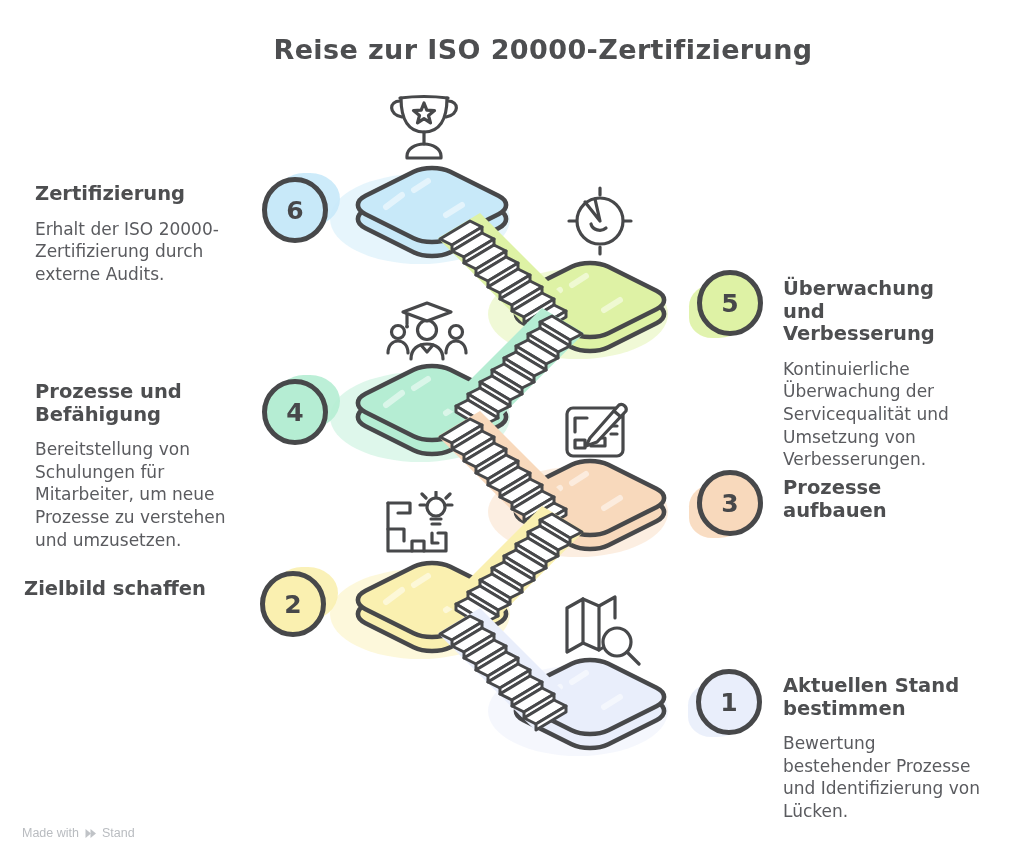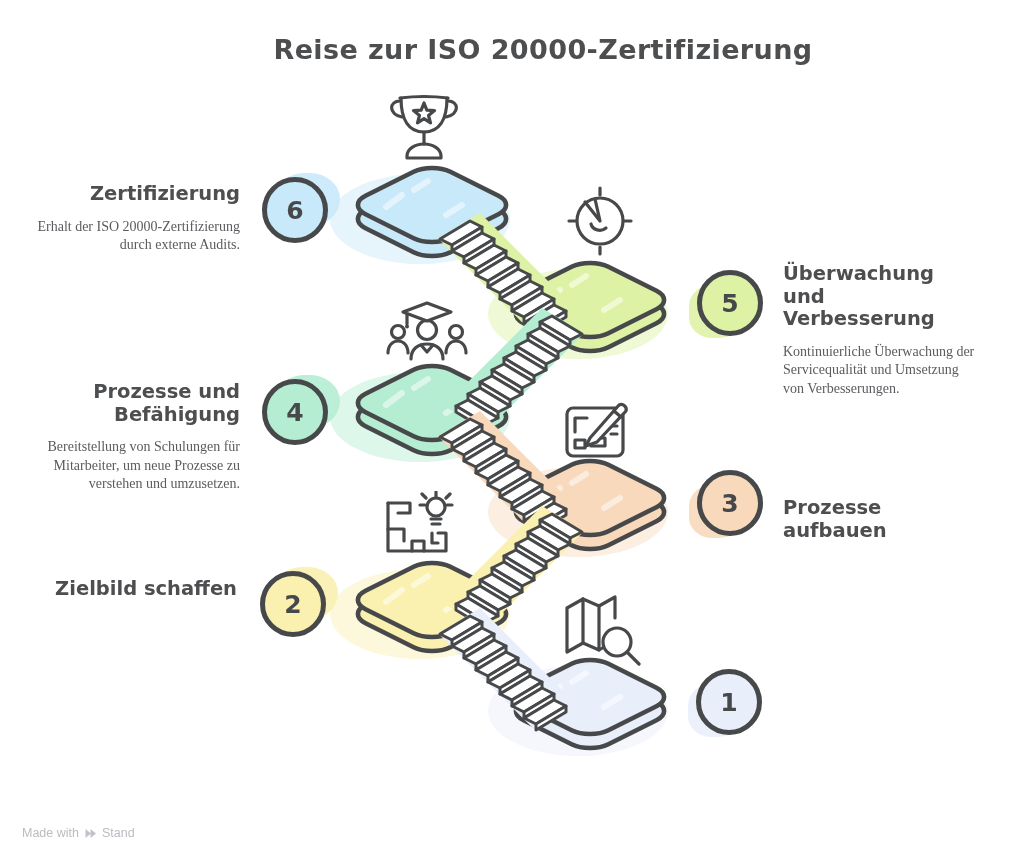--- a/index.html
+++ b/index.html
@@ -12,27 +12,27 @@
     position:absolute;top:18px;left:16px;width:100%;margin:16px;
     text-align:center;font-size:27px;font-weight:bold;letter-spacing:.4px;
     color:var(--heading);
   }
   .stairs{position:absolute;left:330px;top:80px;width:360px;height:680px;z-index:0;}
   .icon{position:absolute;z-index:1;}
   .icon svg .st{fill:none;stroke:var(--ink);stroke-width:3.2;stroke-linecap:round;stroke-linejoin:round;}
   .icon svg .fillink{fill:var(--ink);stroke:none;}
   .icon svg .wfill{fill:#ffffff;stroke:var(--ink);stroke-width:3.2;stroke-linejoin:round;}
   .step-block{position:absolute;z-index:2;}
-  .step-block.left{text-align:right;}
+  .step-block.left{text-align:left;}
   .step-title{
     margin:0;font-size:19.5px;font-weight:bold;line-height:1.16;
     color:var(--heading);white-space:pre-line;
   }
   .step-desc{
-    margin:12px 0 0;font-size:14px;line-height:1.33;color:var(--body);font-family:Liberation Serif, serif;
+    margin:12px 0 0;font-size:17px;line-height:1.33;color:var(--body);
   }
   .patch{position:absolute;z-index:1;width:62px;height:54px;background:var(--c);
     border-radius:46% 54% 58% 42%;opacity:.9;}
   .num-circle{
     position:absolute;z-index:2;width:56px;height:56px;border-radius:50%;
     border:5px solid var(--ink);background:var(--c);
     display:flex;align-items:center;justify-content:center;
   }
   .num{font-size:25px;font-weight:bold;color:var(--ink);}
   .watermark{
@@ -260,33 +260,38 @@
 
   <div class="step-block left" style="left:35px;top:183px;width:205px">
     <h2 class="step-title">Zertifizierung</h2>
     <p class="step-desc">Erhalt der ISO 20000-Zertifizierung durch externe Audits.</p>
   </div>
   <div class="step-block left" style="left:35px;top:381px;width:205px">
     <h2 class="step-title">Prozesse und
 Befähigung</h2>
     <p class="step-desc">Bereitstellung von Schulungen für Mitarbeiter, um neue Prozesse zu verstehen und umzusetzen.</p>
   </div>
-  <div class="step-block left" style="left:32px;top:578px;width:205px">
+  <div class="step-block left" style="left:24px;top:578px;width:205px">
     <h2 class="step-title">Zielbild schaffen</h2>
   </div>
 
-  <div class="step-block right" style="left:783px;top:263px;width:200px">
+  <div class="step-block right" style="left:783px;top:278px;width:200px">
     <h2 class="step-title">Überwachung
 und
 Verbesserung</h2>
     <p class="step-desc">Kontinuierliche Überwachung der Servicequalität und Umsetzung von Verbesserungen.</p>
   </div>
-  <div class="step-block right" style="left:783px;top:497px;width:200px">
+  <div class="step-block right" style="left:783px;top:477px;width:200px">
     <h2 class="step-title">Prozesse
 aufbauen</h2>
+  </div>
+  <div class="step-block right" style="left:783px;top:675px;width:200px">
+    <h2 class="step-title">Aktuellen Stand
+bestimmen</h2>
+    <p class="step-desc">Bewertung bestehender Prozesse und Identifizierung von Lücken.</p>
   </div>
 
   <div class="watermark">
     <span>Made with</span>
     <svg width="13" height="13" viewBox="0 0 13 13">
       <path d="M1.5,2 L7,6.5 L1.5,11 Z" fill="#c0c3c7"></path>
       <path d="M6.5,2 L12,6.5 L6.5,11 Z" fill="#c0c3c7"></path>
     </svg>
     <span>Stand</span>
   </div>

